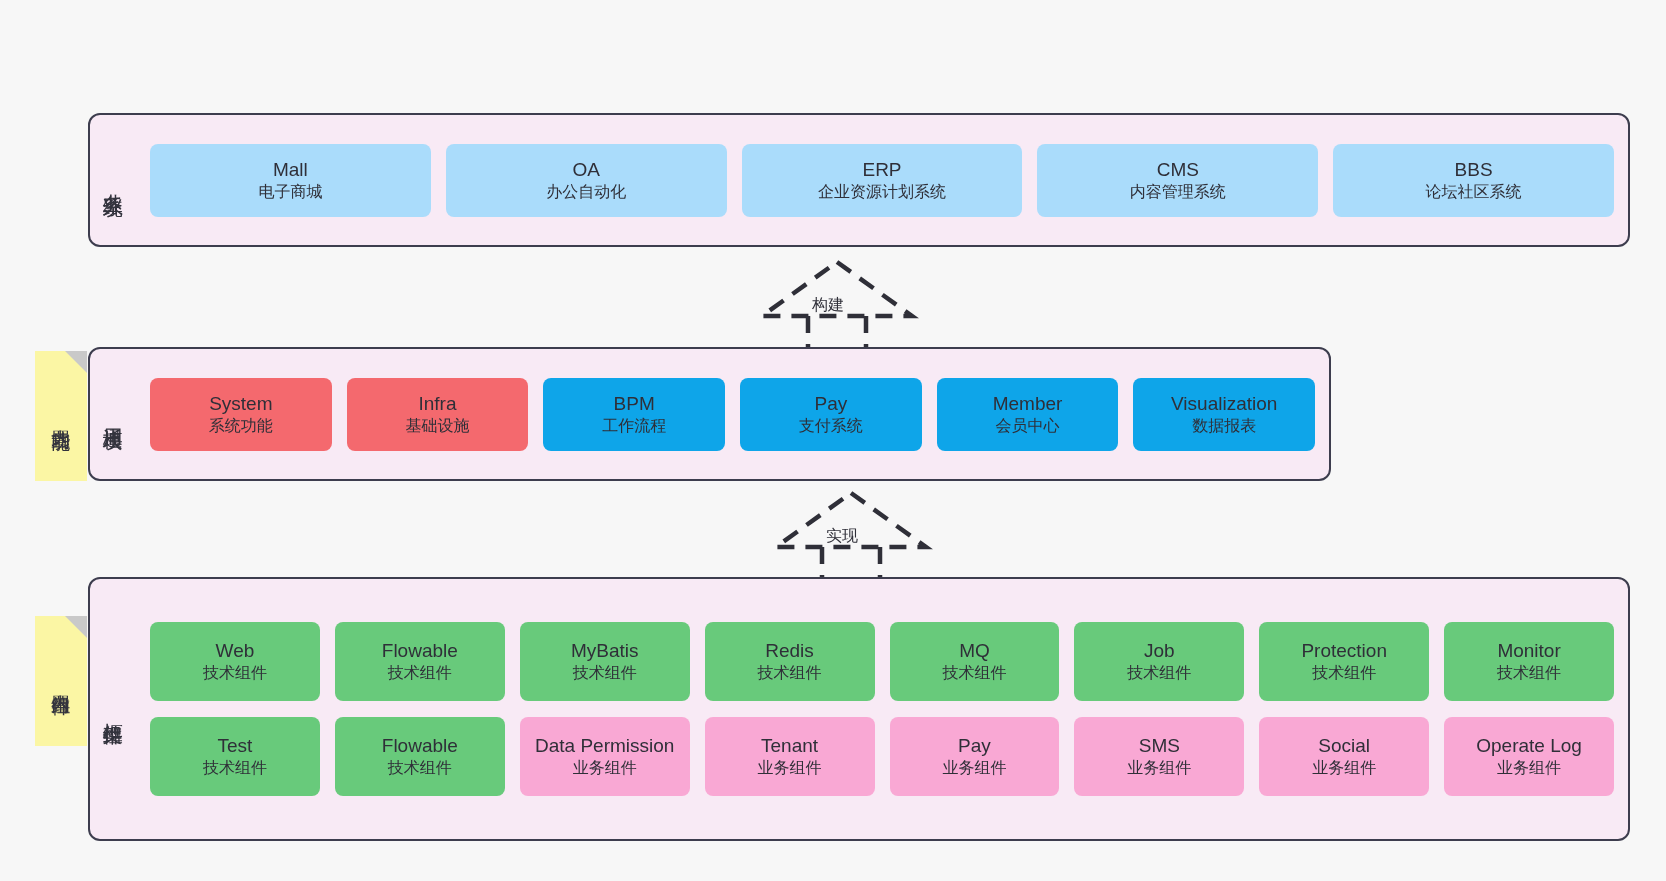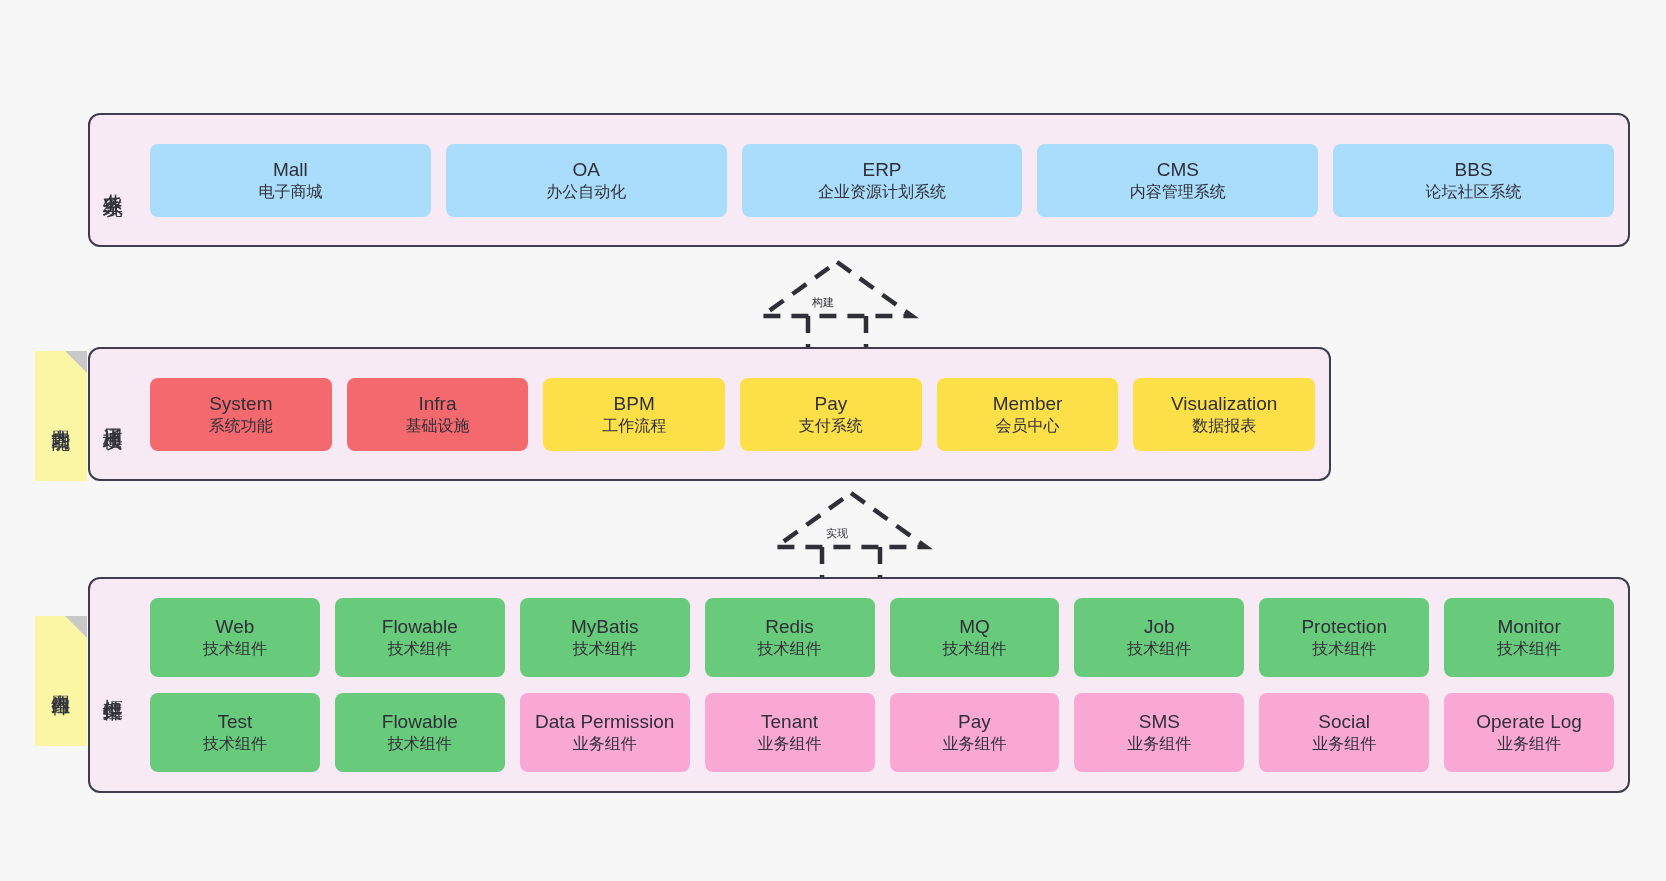--- a/index.html
+++ b/index.html
@@ -67,28 +67,28 @@
     color: #2f2f38;
     font-size: 19px;
     line-height: 1.28;
     padding: 4px 6px;
   }
   .box .t1 { font-size: 19px; }
   .box .t2 { font-size: 16px; }
 
   .c-blue        { background: #aadcfb; }
   .c-red         { background: #f4696e; }
-  .c-pink        { background: #fde047; }
+  .c-pink        { background: #0ea5e9; }
   .c-green       { background: #68ca7b; }
   .c-lightgreen  { background: #f9a8d4; }
 
   
   #layer-business { left: 88px;  top: 113px; width: 1542px; height: 134px; }
   #layer-common   { left: 88px;  top: 347px; width: 1243px; height: 134px; }
-  #layer-frame    { left: 88px;  top: 577px; width: 1542px; height: 216px; }
+  #layer-frame    { left: 88px;  top: 577px; width: 1542px; height: 264px; }
 
   #layer-business .box, #layer-common .box { height: 73px; }
   #layer-frame .box { height: 79px; }
 
   
   .sticky {
     position: absolute;
     width: 52px;
     background: #fbf6a4;
     color: #33333d;
@@ -111,21 +111,21 @@
     border-left: 22px solid transparent;
   }
   #sticky-features   { left: 35px; top: 351px; height: 130px; }
   #sticky-components { left: 35px; top: 616px; height: 130px; }
 
   
   .arrow { position: absolute; }
   .arrow svg { display: block; overflow: visible; }
   .arrow-label {
     position: absolute;
-    font-size: 11px;
+    font-size: 16px;
     color: #2f2f38;
     background: transparent;
     white-space: nowrap;
     user-select: none;
     font-family: Liberation Serif, serif;
   }
   #arrow-build  { left: 752px; top: 258px; width: 170px; height: 90px; }
   #arrow-impl   { left: 766px; top: 489px; width: 170px; height: 90px; }
   #arrow-build .arrow-label  { left: 60px; top: 37px; }
   #arrow-impl  .arrow-label  { left: 60px; top: 37px; }

